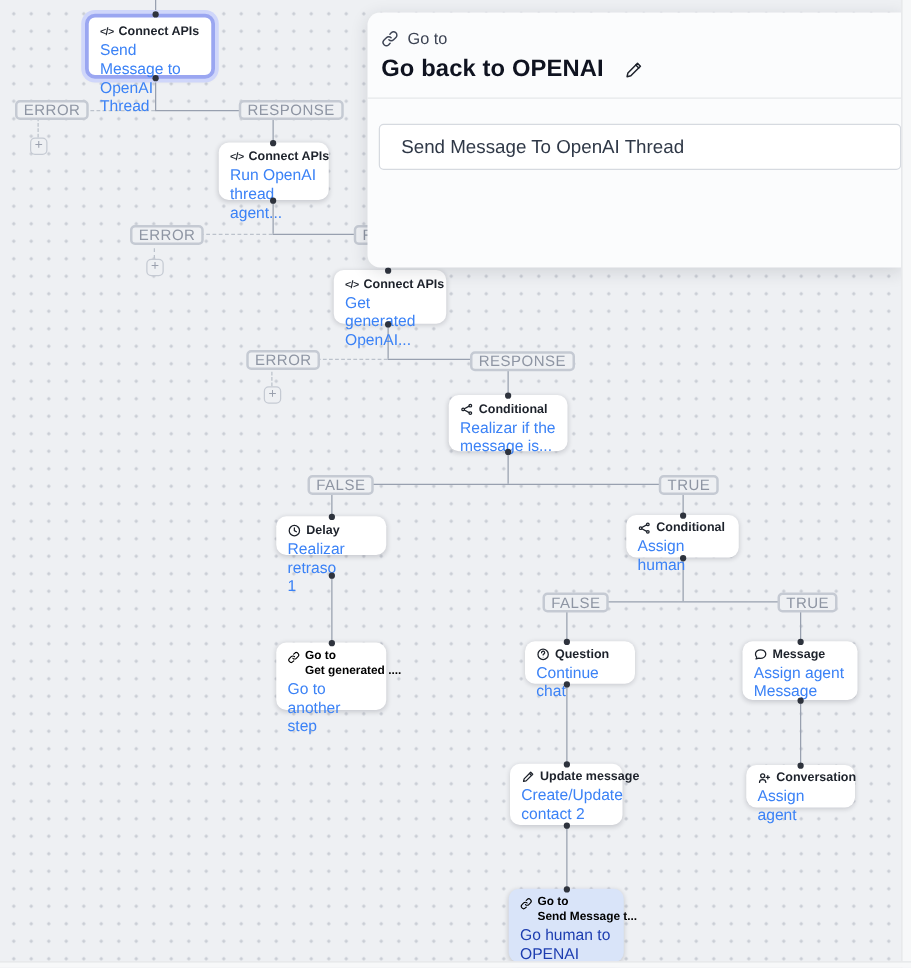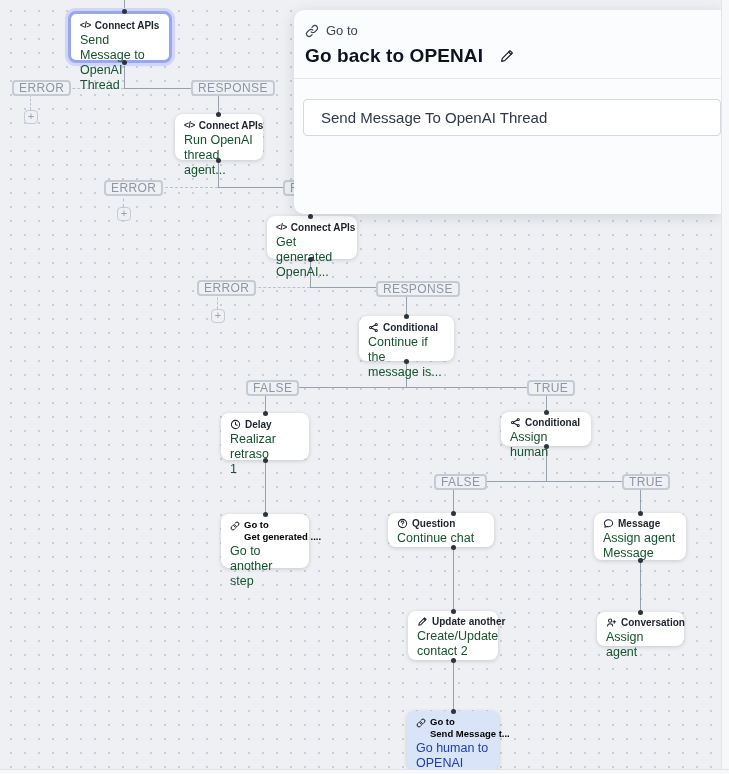--- a/index.html
+++ b/index.html
@@ -9,21 +9,21 @@
   .canvas { position:absolute; inset:0;
     background-color:#eef0f3;
     background-image:radial-gradient(circle,#c9cdd5 1.1px, transparent 1.4px);
     background-size:14px 14px; background-position:4px 4px; }
 
   
   .node { position:absolute; background:#fff; border-radius:8px; padding:5px 9px;
     box-shadow:0 1px 4px rgba(20,24,40,.18); z-index:3; }
   .node .hdr { display:flex; align-items:center; gap:4px; font-size:10px; font-weight:bold;
     color:#1d222b; line-height:13px; white-space:nowrap; }
-  .node .body { font-size:12.5px; color:#14532d; line-height:15px; margin-top:1px; white-space:pre-line; }
+  .node .body { font-size:12.5px; color:#3b82f6; line-height:15px; margin-top:1px; white-space:pre-line; }
   .node.selected { border:3px solid #9aa6f1; box-shadow:0 0 0 3px #cfd6fa, 0 1px 4px rgba(20,24,40,.15); }
   .node.goto-active { background:#d9e4f9; }
   .node.goto-active .hdr, .node.goto-active .body { color:#1d3db0; }
   .hdr2 { display:flex; align-items:flex-start; gap:4px; }
   .hdr2 .icon { margin-top:2px; }
   .hdr2 .lines { display:flex; flex-direction:column; font-size:9.5px; font-weight:bold; line-height:12px; white-space:nowrap; }
   .icon { display:inline-flex; flex:0 0 auto; }
   .icon svg { stroke:currentColor; fill:none; stroke-width:2.2; stroke-linecap:round; stroke-linejoin:round; }
   .code-glyph { font-size:8.5px; font-weight:bold; letter-spacing:-0.5px; }
 
@@ -168,25 +168,25 @@
         <span class="icon">
           <svg width="11" height="11" viewBox="0 0 24 24">
             <circle cx="5.5" cy="12" r="2.3"></circle>
             <circle cx="18" cy="5.5" r="2.3"></circle>
             <circle cx="18" cy="18.5" r="2.3"></circle>
             <path d="M7.6 10.9L16 6.4M7.6 13.1l8.4 4.5"></path>
           </svg>
         </span>
       <span>Conditional</span>
       </div>
-    <div class="body">Continue if the
+    <div class="body">Realizar if the
 message is...</div>
   </div>
 
-  <div class="node" style="left:221px;top:413px;width:88px;height:47px">
+  <div class="node" style="left:221px;top:413px;width:88px;height:31px">
     <div class="hdr">
         <span class="icon">
           <svg width="11" height="11" viewBox="0 0 24 24">
             <circle cx="12" cy="12" r="9"></circle>
             <path d="M12 7v5l3.5 2"></path>
           </svg>
         </span>
       <span>Delay</span>
       </div>
     <div class="body">Realizar retraso
@@ -218,21 +218,21 @@
             <circle cx="18" cy="5.5" r="2.3"></circle>
             <circle cx="18" cy="18.5" r="2.3"></circle>
             <path d="M7.6 10.9L16 6.4M7.6 13.1l8.4 4.5"></path>
           </svg>
         </span>
       <span>Conditional</span>
       </div>
     <div class="body">Assign human</div>
   </div>
 
-  <div class="node" style="left:388px;top:513px;width:106px;height:34px;padding-top:4px">
+  <div class="node" style="left:420px;top:513px;width:88px;height:34px;padding-top:4px">
     <div class="hdr">
         <span class="icon">
           <svg width="11" height="11" viewBox="0 0 24 24">
             <circle cx="12" cy="12" r="9"></circle>
             <path d="M9.3 9.2a2.7 2.7 0 115.2 1c-.7 1-2.5 1.3-2.5 2.8"></path>
             <circle cx="12" cy="16.8" r="0.8" fill="currentColor" stroke="none"></circle>
           </svg>
         </span>
       <span>Question</span>
       </div>
@@ -253,21 +253,21 @@
   </div>
 
   <div class="node" style="left:408px;top:611px;width:90px;height:49px;padding-top:4px">
     <div class="hdr">
         <span class="icon">
           <svg width="11" height="11" viewBox="0 0 24 24">
             <path d="M4 20l4.5-1L20 7.5 16.5 4 5 15.5 4 20z"></path>
             <path d="M14.5 6l3.5 3.5"></path>
           </svg>
         </span>
-      <span>Update another</span>
+      <span>Update message</span>
       </div>
     <div class="body">Create/Update
 contact 2</div>
   </div>
 
   <div class="node" style="left:597px;top:612px;width:87px;height:34px;padding-top:4px">
     <div class="hdr">
         <span class="icon">
           <svg width="11" height="11" viewBox="0 0 24 24">
             <circle cx="9" cy="8" r="3.5"></circle>

